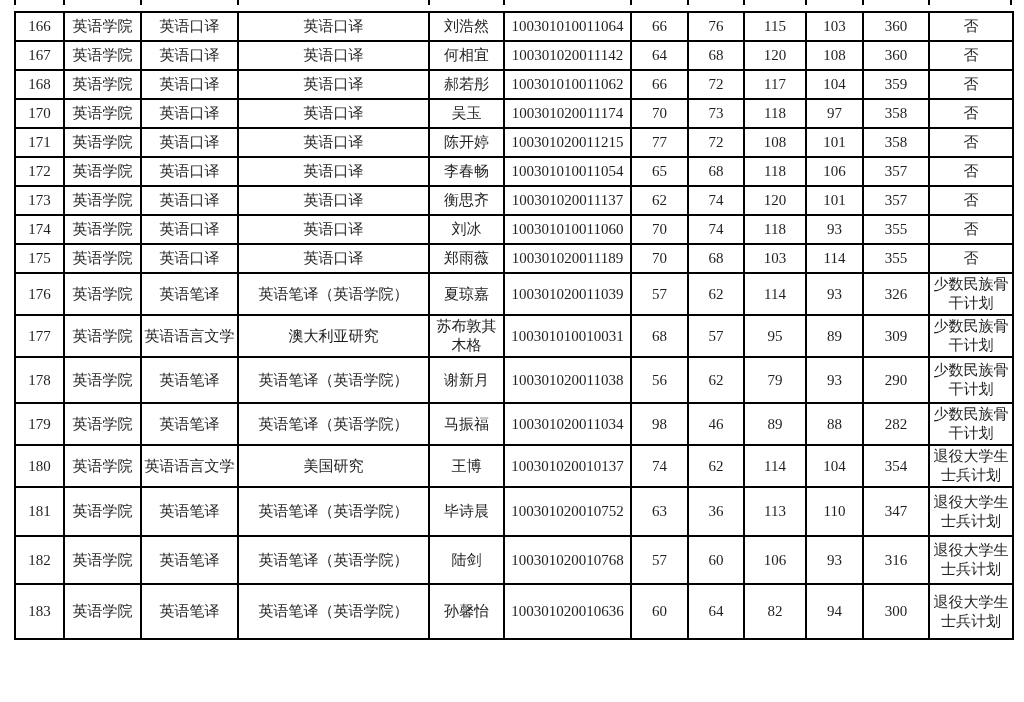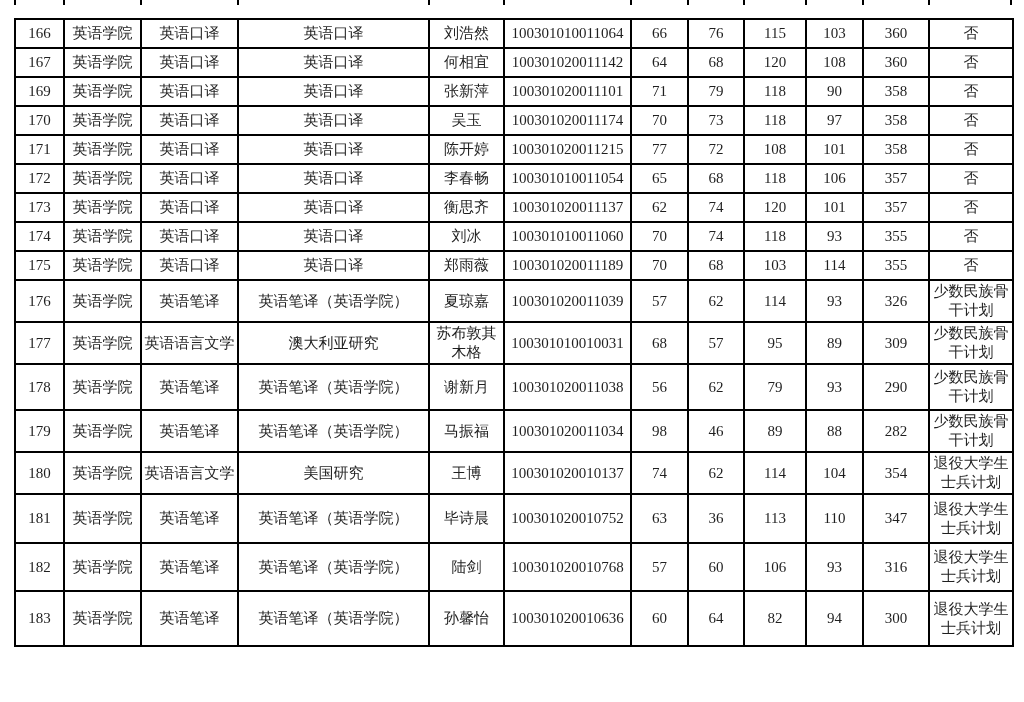--- a/index.html
+++ b/index.html
@@ -27,21 +27,21 @@
   .stub-strip .stub {
     position: absolute;
     top: 0;
     width: 2px;
     height: 5px;
     background: #000000;
   }
   table.score-table {
     position: absolute;
     left: 14px;
-    top: 18px;
+    top: 11px;
     width: 998px;
     table-layout: fixed;
     border-collapse: collapse;
     border: 2px solid #000000;
   }
   table.score-table td {
     border: 2px solid #000000;
     text-align: center;
     vertical-align: middle;
     font-size: 15px;
@@ -128,31 +128,31 @@
       <td>何相宜</td>
       <td>100301020011142</td>
       <td>64</td>
       <td>68</td>
       <td>120</td>
       <td>108</td>
       <td>360</td>
       <td class="remark-cell centered">否</td>
     </tr>
         <tr>
-      <td>169</td>
-      <td>英语学院</td>
-      <td>英语口译</td>
-      <td>英语口译</td>
-      <td>张新萍</td>
-      <td>100301020011101</td>
-      <td>71</td>
-      <td>79</td>
-      <td>118</td>
-      <td>90</td>
-      <td>358</td>
+      <td>168</td>
+      <td>英语学院</td>
+      <td>英语口译</td>
+      <td>英语口译</td>
+      <td>郝若彤</td>
+      <td>100301010011062</td>
+      <td>66</td>
+      <td>72</td>
+      <td>117</td>
+      <td>104</td>
+      <td>359</td>
       <td class="remark-cell centered">否</td>
     </tr>
         <tr>
       <td>170</td>
       <td>英语学院</td>
       <td>英语口译</td>
       <td>英语口译</td>
       <td>吴玉</td>
       <td>100301020011174</td>
       <td>70</td>

